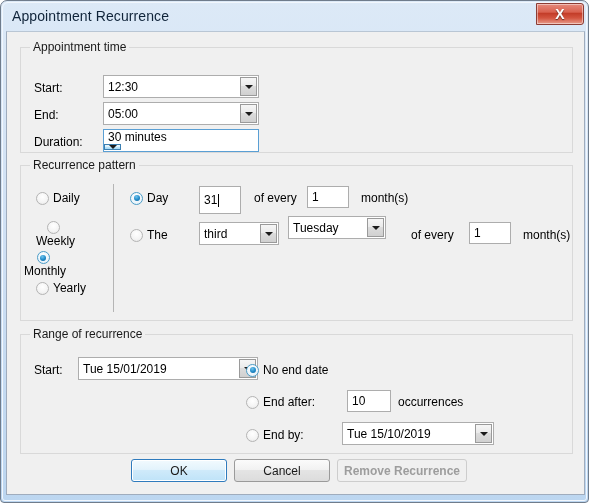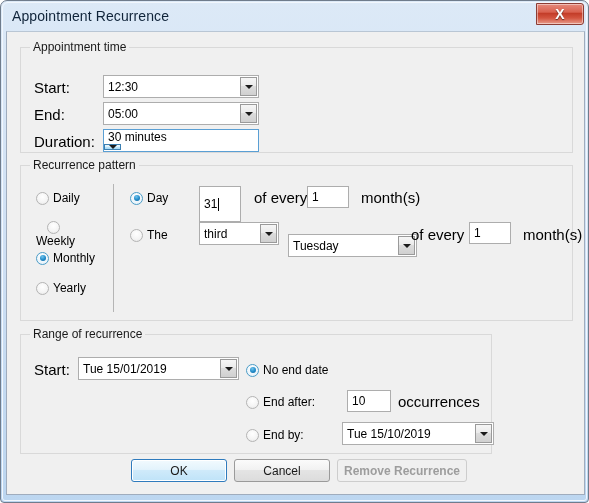--- a/index.html
+++ b/index.html
@@ -100,21 +100,21 @@
     background: #f0f0f0;
     padding: 0 3px;
     font-size: 12px;
     color: #1a1a1a;
     white-space: nowrap;
   }
 
   .abs { position: absolute; }
 
   .lbl {
-    font-size: 15px;
+    font-size: 12px;
     color: #000000;
     white-space: nowrap;
     line-height: 14px;
   }
 
   
   .combo {
     position: absolute;
     box-sizing: border-box;
     background: #ffffff;
@@ -297,73 +297,73 @@
     </div>
 
     <div class="radio-row" style="left:29px; top:159px;">
       <span class="radio"></span>
       <span class="radio-label">Daily</span>
     </div>
     <div class="radio-row" style="left:29px; top:189px;flex-direction:column;">
       <span class="radio"></span>
       <span class="radio-label">Weekly</span>
     </div>
-    <div class="radio-row" style="left:29px; top:219px;">
+    <div class="radio-row" style="left:17px; top:219px;flex-direction:column;">
       <span class="radio checked"></span>
       <span class="radio-label">Monthly</span>
     </div>
     <div class="radio-row" style="left:29px; top:249px;">
       <span class="radio"></span>
       <span class="radio-label">Yearly</span>
     </div>
 
     <div class="vdivider" style="left:106px; top:152px; height:128px;"></div>
 
     <div class="radio-row" style="left:123px; top:159px;">
       <span class="radio checked"></span>
       <span class="radio-label">Day</span>
     </div>
-    <div class="textbox" style="left:192px; top:154px; width:42px; height:36px;">
+    <div class="textbox" style="left:192px; top:154px; width:42px; height:28px;">
       <span>31</span>
         <span class="caret"></span>
     </div>
     <div class="lbl abs" style="left:247px; top:159px;">of every</div>
     <div class="textbox" style="left:300px; top:154px; width:42px; height:22px;">
       <span>1</span>
     </div>
     <div class="lbl abs" style="left:354px; top:159px;">month(s)</div>
 
     <div class="radio-row" style="left:123px; top:196px;">
       <span class="radio"></span>
       <span class="radio-label">The</span>
     </div>
     <div class="combo" style="left:192px; top:190px; width:80px; height:23px;">
       <div class="combo-text">third</div>
       <div class="combo-btn">
         <span class="arrow-down"></span>
       </div>
     </div>
-    <div class="combo" style="left:281px; top:202px; width:129px; height:23px;">
+    <div class="combo" style="left:281px; top:184px; width:98px; height:23px;">
       <div class="combo-text">Tuesday</div>
       <div class="combo-btn">
         <span class="arrow-down"></span>
       </div>
     </div>
     <div class="lbl abs" style="left:404px; top:196px;">of every</div>
     <div class="textbox" style="left:462px; top:190px; width:42px; height:22px;">
       <span>1</span>
     </div>
     <div class="lbl abs" style="left:516px; top:196px;">month(s)</div>
 
-    <div class="groupbox" style="left:13px; top:302px; width:472px; height:120px;">
+    <div class="groupbox" style="left:13px; top:302px; width:553px; height:120px;">
       <span class="gb-label">Range of recurrence</span>
     </div>
 
     <div class="lbl abs" style="left:27px; top:331px;">Start:</div>
-    <div class="combo" style="left:71px; top:325px; width:161px; height:23px;">
+    <div class="combo" style="left:71px; top:325px; width:180px; height:23px;">
       <div class="combo-text">Tue 15/01/2019</div>
       <div class="combo-btn">
         <span class="arrow-down"></span>
       </div>
     </div>
 
     <div class="radio-row" style="left:239px; top:331px;">
       <span class="radio checked"></span>
       <span class="radio-label">No end date</span>
     </div>

